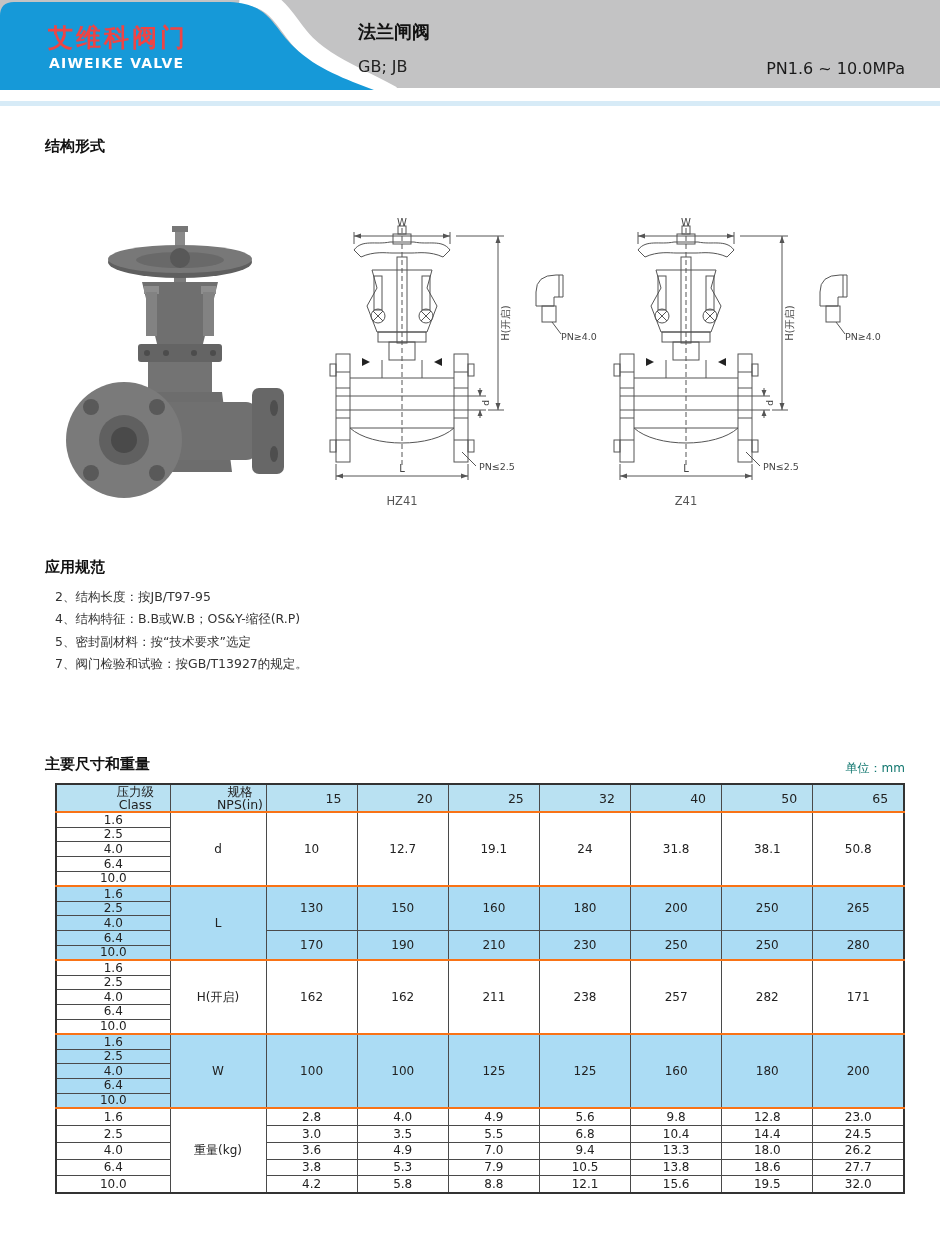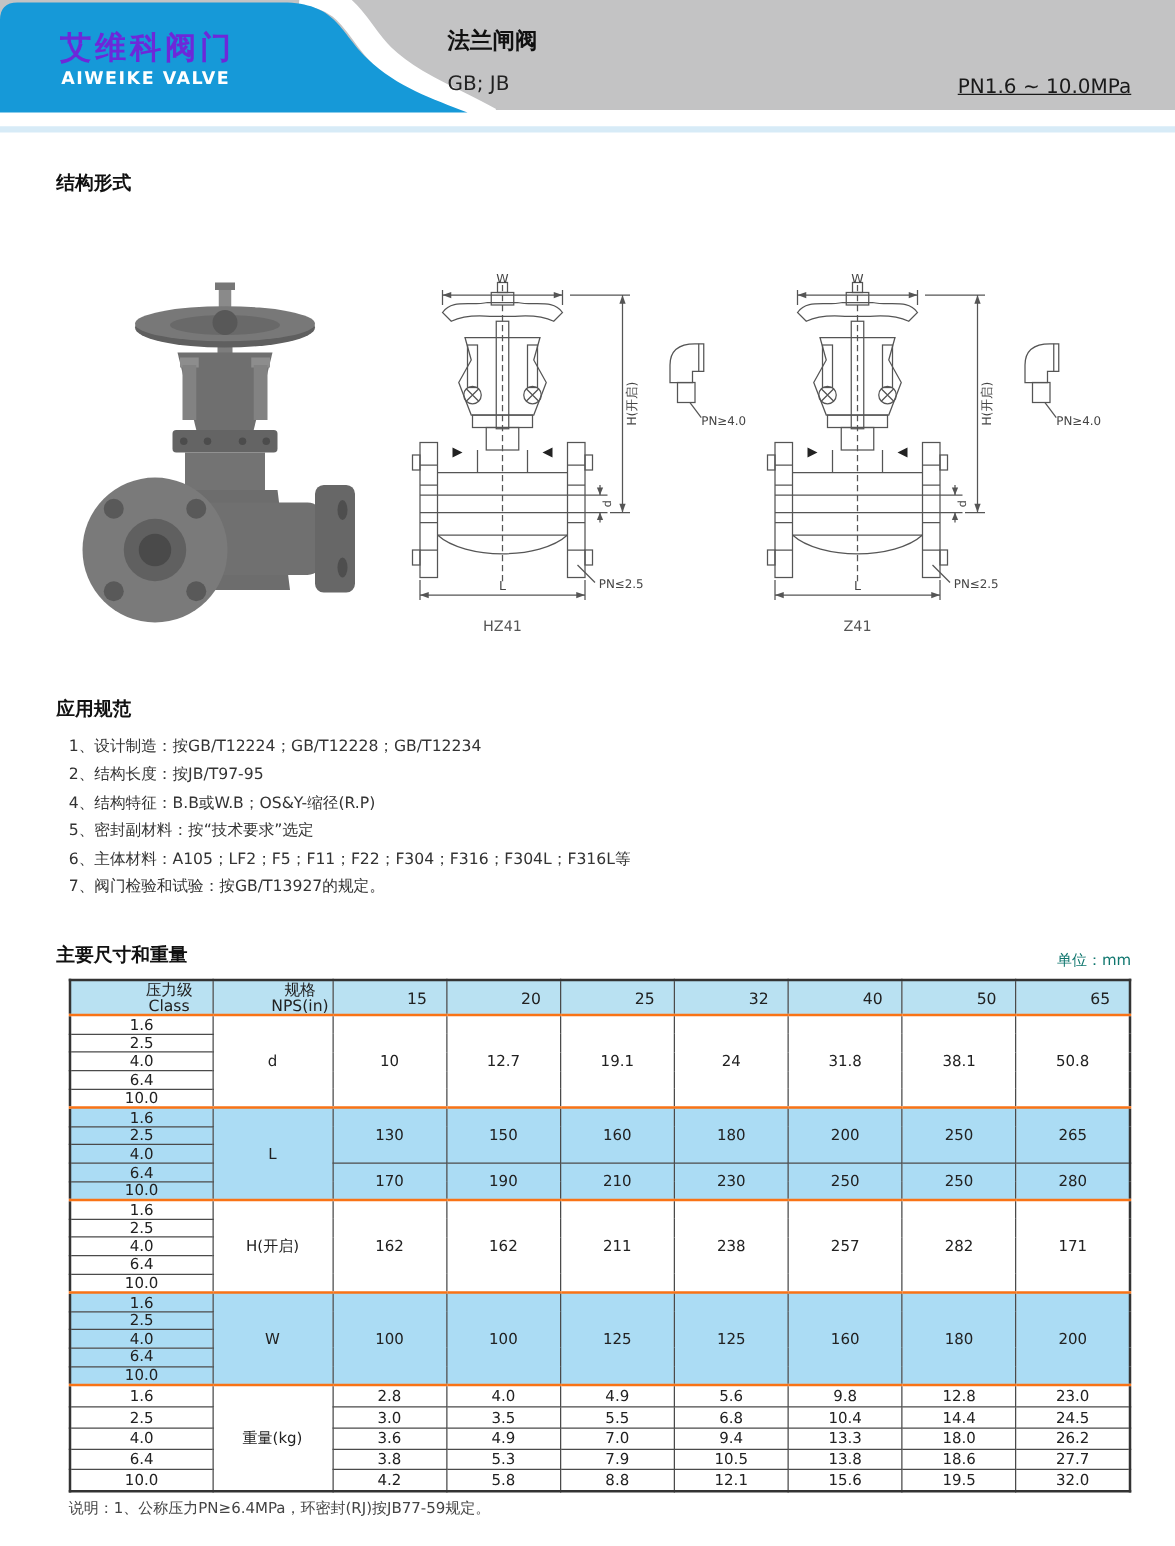--- a/index.html
+++ b/index.html
@@ -1,25 +1,25 @@
 <!DOCTYPE html>
 <html><head>
 <meta charset="utf-8">
 <style>
   html,body{margin:0;padding:0;background:#fff;}
   .page{position:relative;width:940px;height:1237px;background:#fff;overflow:hidden;
         font-family:"DejaVu Sans","Liberation Sans",sans-serif;color:#222;}
   
   .hdr-svg{position:absolute;left:0;top:8;}
   .hdr-strip{position:absolute;left:0;top:101px;width:940px;height:5px;background:#d7ebf7;}
-  .logo-cn{position:absolute;left:48px;top:21px;font-size:25px;font-weight:bold;color:#6d28d9;letter-spacing:3px;}
+  .logo-cn{position:absolute;left:48px;top:21px;font-size:25px;font-weight:bold;color:#ef4444;letter-spacing:3px;}
   .logo-en{position:absolute;left:49px;top:55px;font-size:14px;font-weight:bold;color:#fff;letter-spacing:1.2px;}
   .prod-title{position:absolute;left:358px;top:20px;font-size:18px;font-weight:bold;color:#111;}
   .standards{position:absolute;left:358px;top:57px;font-size:16px;color:#222;}
-  .pn-range{position:absolute;right:35px;top:59px;font-size:16px;color:#1a1a1a;text-decoration:underline;}
+  .pn-range{position:absolute;right:35px;top:59px;font-size:16px;color:#1a1a1a;}
   
   .sec-title{position:absolute;left:45px;font-size:15px;font-weight:bold;color:#111;}
   .apply-items{position:absolute;left:55px;top:586px;font-size:12.5px;color:#333;}
   .apply-items div{height:22.4px;line-height:22.4px;}
   .unit{position:absolute;right:35px;top:760px;font-size:12px;color:#0f766e;}
   
   .photo{position:absolute;left:46px;top:220px;}
   .draw1{position:absolute;left:316px;top:212px;}
   .draw2{position:absolute;left:600px;top:212px;}
   
@@ -162,25 +162,23 @@
     <text x="193" y="111" text-anchor="middle" font-size="10" fill="#444" transform="rotate(-90 193 111)">H(开启)</text>
     <text x="173" y="191" text-anchor="middle" font-size="9" fill="#444" transform="rotate(-90 173 191)">d</text>
     <text x="86" y="260" text-anchor="middle" font-size="10" fill="#444">L</text>
     <text x="163" y="258" font-size="9.5" fill="#444">PN≤2.5</text>
     <text x="245" y="128" font-size="9.5" fill="#444">PN≥4.0</text>
     <text x="86" y="293" text-anchor="middle" font-size="11.5" fill="#555">Z41</text>
   </svg>
 
   <div class="sec-title" style="top:558px;">应用规范</div>
   <div class="apply-items">
-    <div>1、设计制造：按GB/T12224；GB/T12228；GB/T12234</div>
     <div>2、结构长度：按JB/T97-95</div>
     <div>4、结构特征：B.B或W.B；OS&amp;Y-缩径(R.P)</div>
     <div>5、密封副材料：按“技术要求”选定</div>
-    <div>6、主体材料：A105；LF2；F5；F11；F22；F304；F316；F304L；F316L等</div>
     <div>7、阀门检验和试验：按GB/T13927的规定。</div>
   </div>
 
   <div class="sec-title" style="top:755px;">主要尺寸和重量</div>
   <div class="unit">单位：mm</div>
 
   <table class="dim-table">
     <colgroup>
         <col style="width:114px">
         <col style="width:96px">
@@ -355,14 +353,13 @@
       <td>5.8</td>
       <td>8.8</td>
       <td>12.1</td>
       <td>15.6</td>
       <td>19.5</td>
       <td>32.0</td>
     </tr>
   </tbody>
     </table>
 
-  <div class="note">说明：1、公称压力PN≥6.4MPa，环密封(RJ)按JB77-59规定。</div>
 </div>
 
 </body></html>

